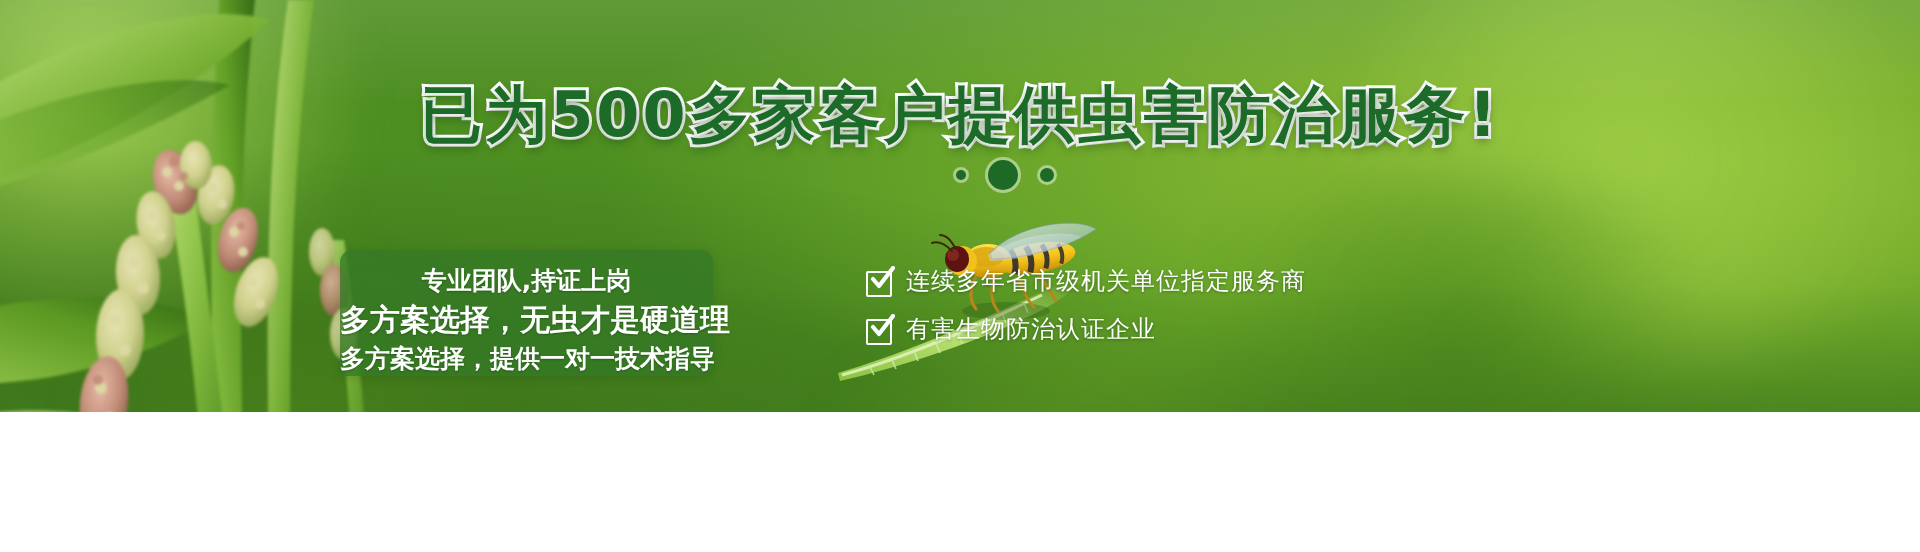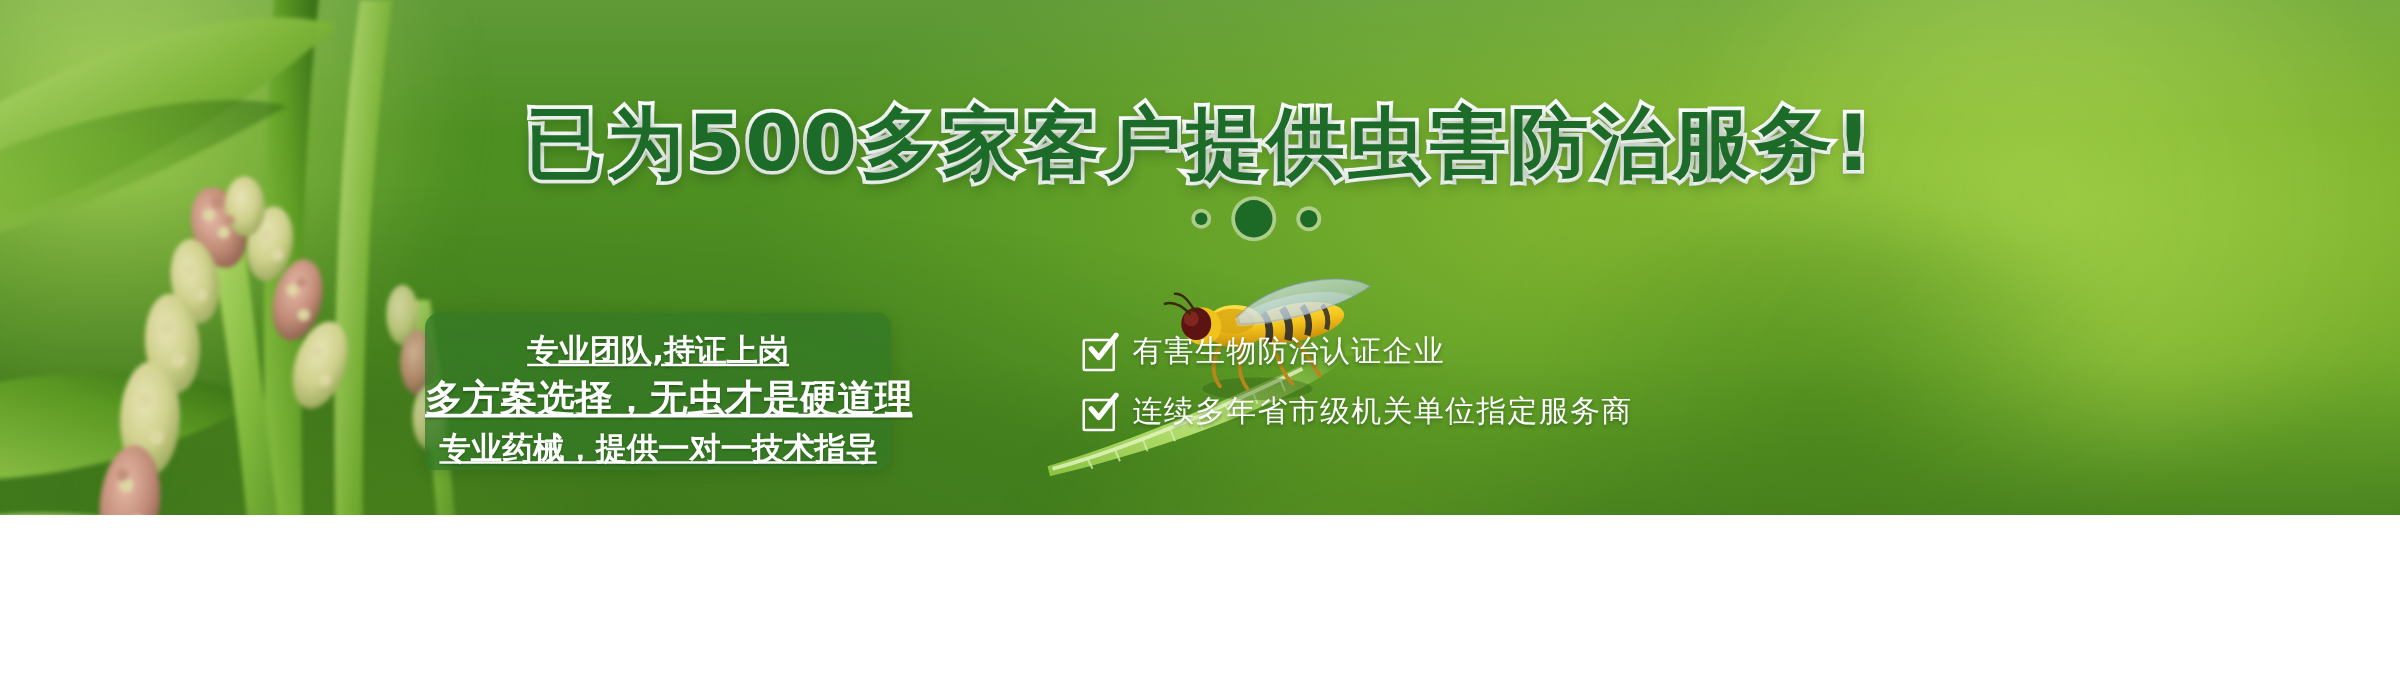--- a/index.html
+++ b/index.html
@@ -85,21 +85,20 @@
     border-radius:12px 12px 12px 4px;
     box-shadow:0 2px 10px rgba(15,50,10,.18);
   }
   #slogan-panel .line{
     color:#ffffff;
     font-weight:bold;
     text-align:center;
     white-space:nowrap;
     font-family:"DejaVu Sans","Liberation Sans",sans-serif;
     text-shadow:0 1px 2px rgba(10,40,8,.35);
-    text-decoration:underline;
   }
   #slogan-panel .l1{font-size:25px;line-height:30px;margin-top:16px;letter-spacing:0px;}
   #slogan-panel .l2{font-size:30px;line-height:30px;margin-top:9px;letter-spacing:0px;}
   #slogan-panel .l3{font-size:25px;line-height:30px;margin-top:9px;letter-spacing:0px;}
 
   
   #checklist{
     position:absolute;left:866px;top:268px;
     display:flex;flex-direction:column;gap:22px;
   }
@@ -315,43 +314,43 @@
 
   <div id="dots">
     <span class="dot s"></span>
     <span class="dot l"></span>
     <span class="dot m"></span>
   </div>
 
   <div id="slogan-panel">
     <div class="line l1">专业团队,持证上岗</div>
     <div class="line l2">多方案选择，无虫才是硬道理</div>
-    <div class="line l3">专业药械，提供一对一技术指导</div>
+    <div class="line l3">多方案选择，提供一对一技术指导</div>
   </div>
 
   <div id="checklist">
+
+    <div class="check-row">
+      <span class="check-box">
+        <span class="bx"></span>
+        <svg class="tick" viewBox="0 0 26 26" width="26" height="26">
+          <path d="M4 13 L10 20 L24 2" stroke="#ffffff" stroke-width="4.2" fill="none" stroke-linecap="round" stroke-linejoin="round"></path>
+        </svg>
+      </span>
+      <span class="check-label">连续多年省市级机关单位指定服务商</span>
+    </div>
 
     <div class="check-row">
       <span class="check-box">
         <span class="bx"></span>
         <svg class="tick" viewBox="0 0 26 26" width="26" height="26">
           <path d="M4 13 L10 20 L24 2" stroke="#ffffff" stroke-width="4.2" fill="none" stroke-linecap="round" stroke-linejoin="round"></path>
         </svg>
       </span>
       <span class="check-label">有害生物防治认证企业</span>
-    </div>
-
-    <div class="check-row">
-      <span class="check-box">
-        <span class="bx"></span>
-        <svg class="tick" viewBox="0 0 26 26" width="26" height="26">
-          <path d="M4 13 L10 20 L24 2" stroke="#ffffff" stroke-width="4.2" fill="none" stroke-linecap="round" stroke-linejoin="round"></path>
-        </svg>
-      </span>
-      <span class="check-label">连续多年省市级机关单位指定服务商</span>
     </div>
 
   </div>
 
   <div id="pest-row">
 
     <div class="pest">
       <svg viewBox="0 0 48 48" width="46" height="46">
         <ellipse cx="25" cy="28" rx="15" ry="11" fill="#a8a29a"></ellipse>
         <ellipse cx="22" cy="25" rx="12" ry="8" fill="#c2bdb4"></ellipse>

